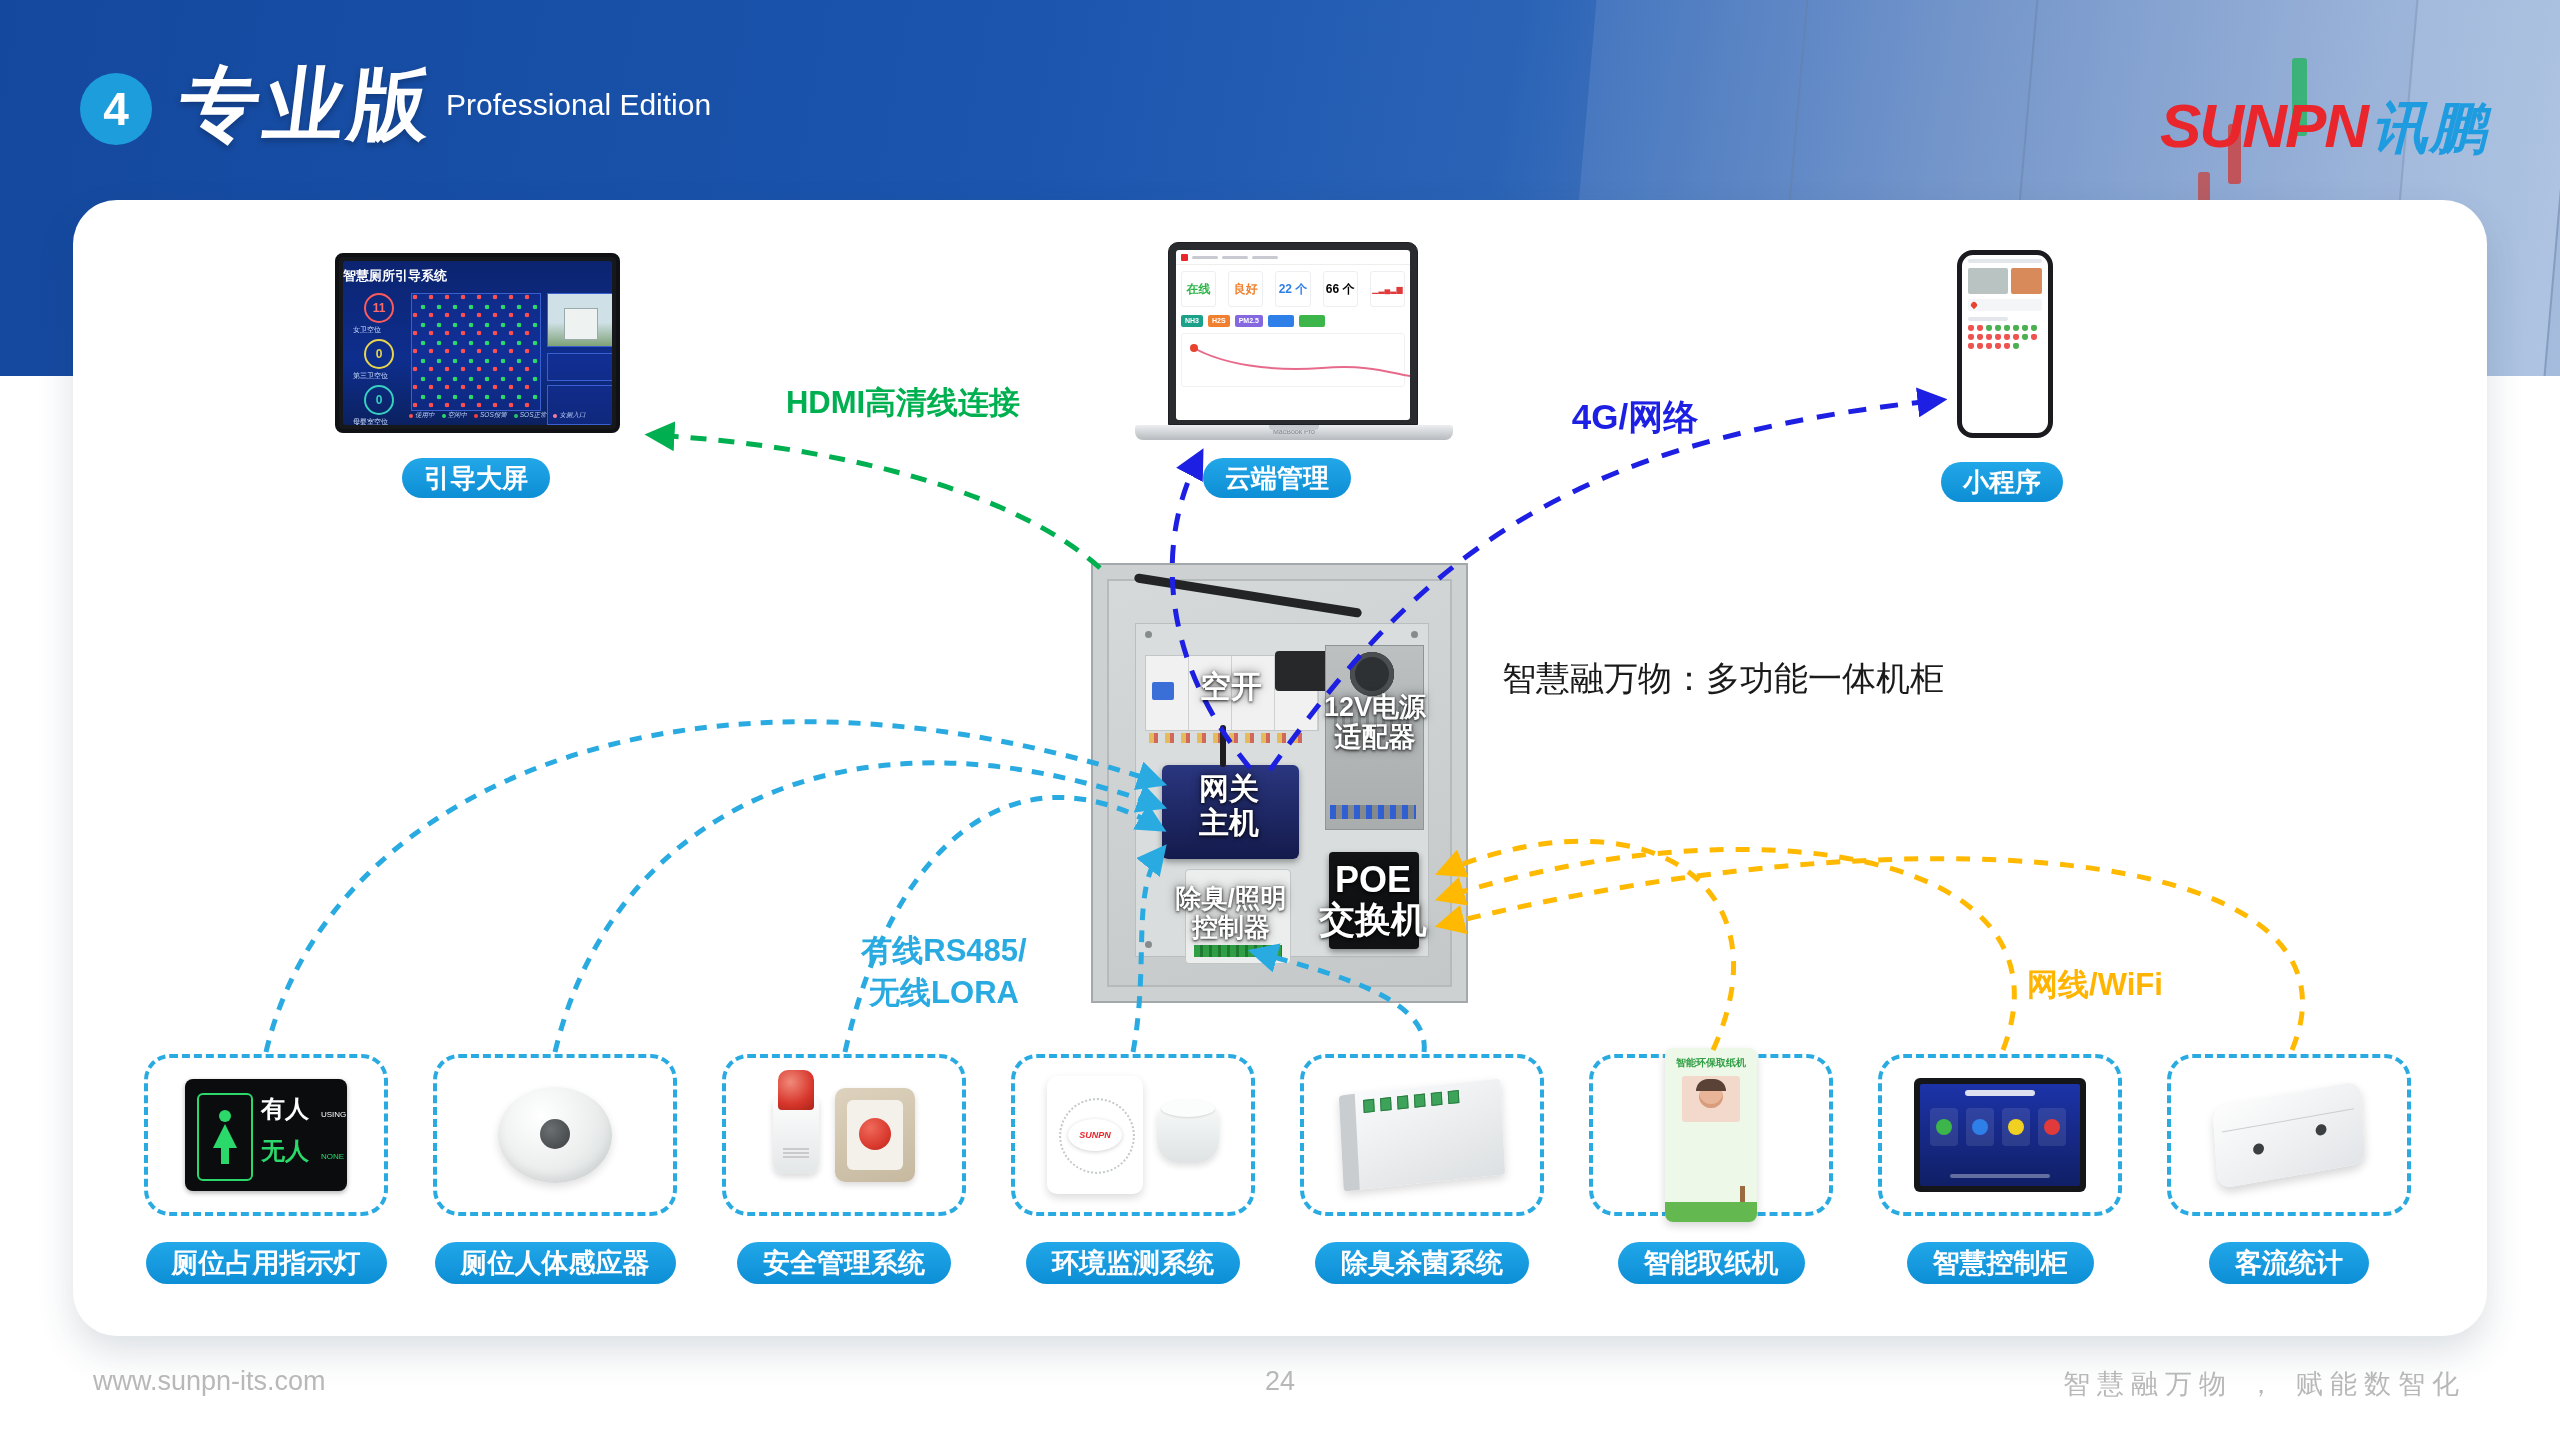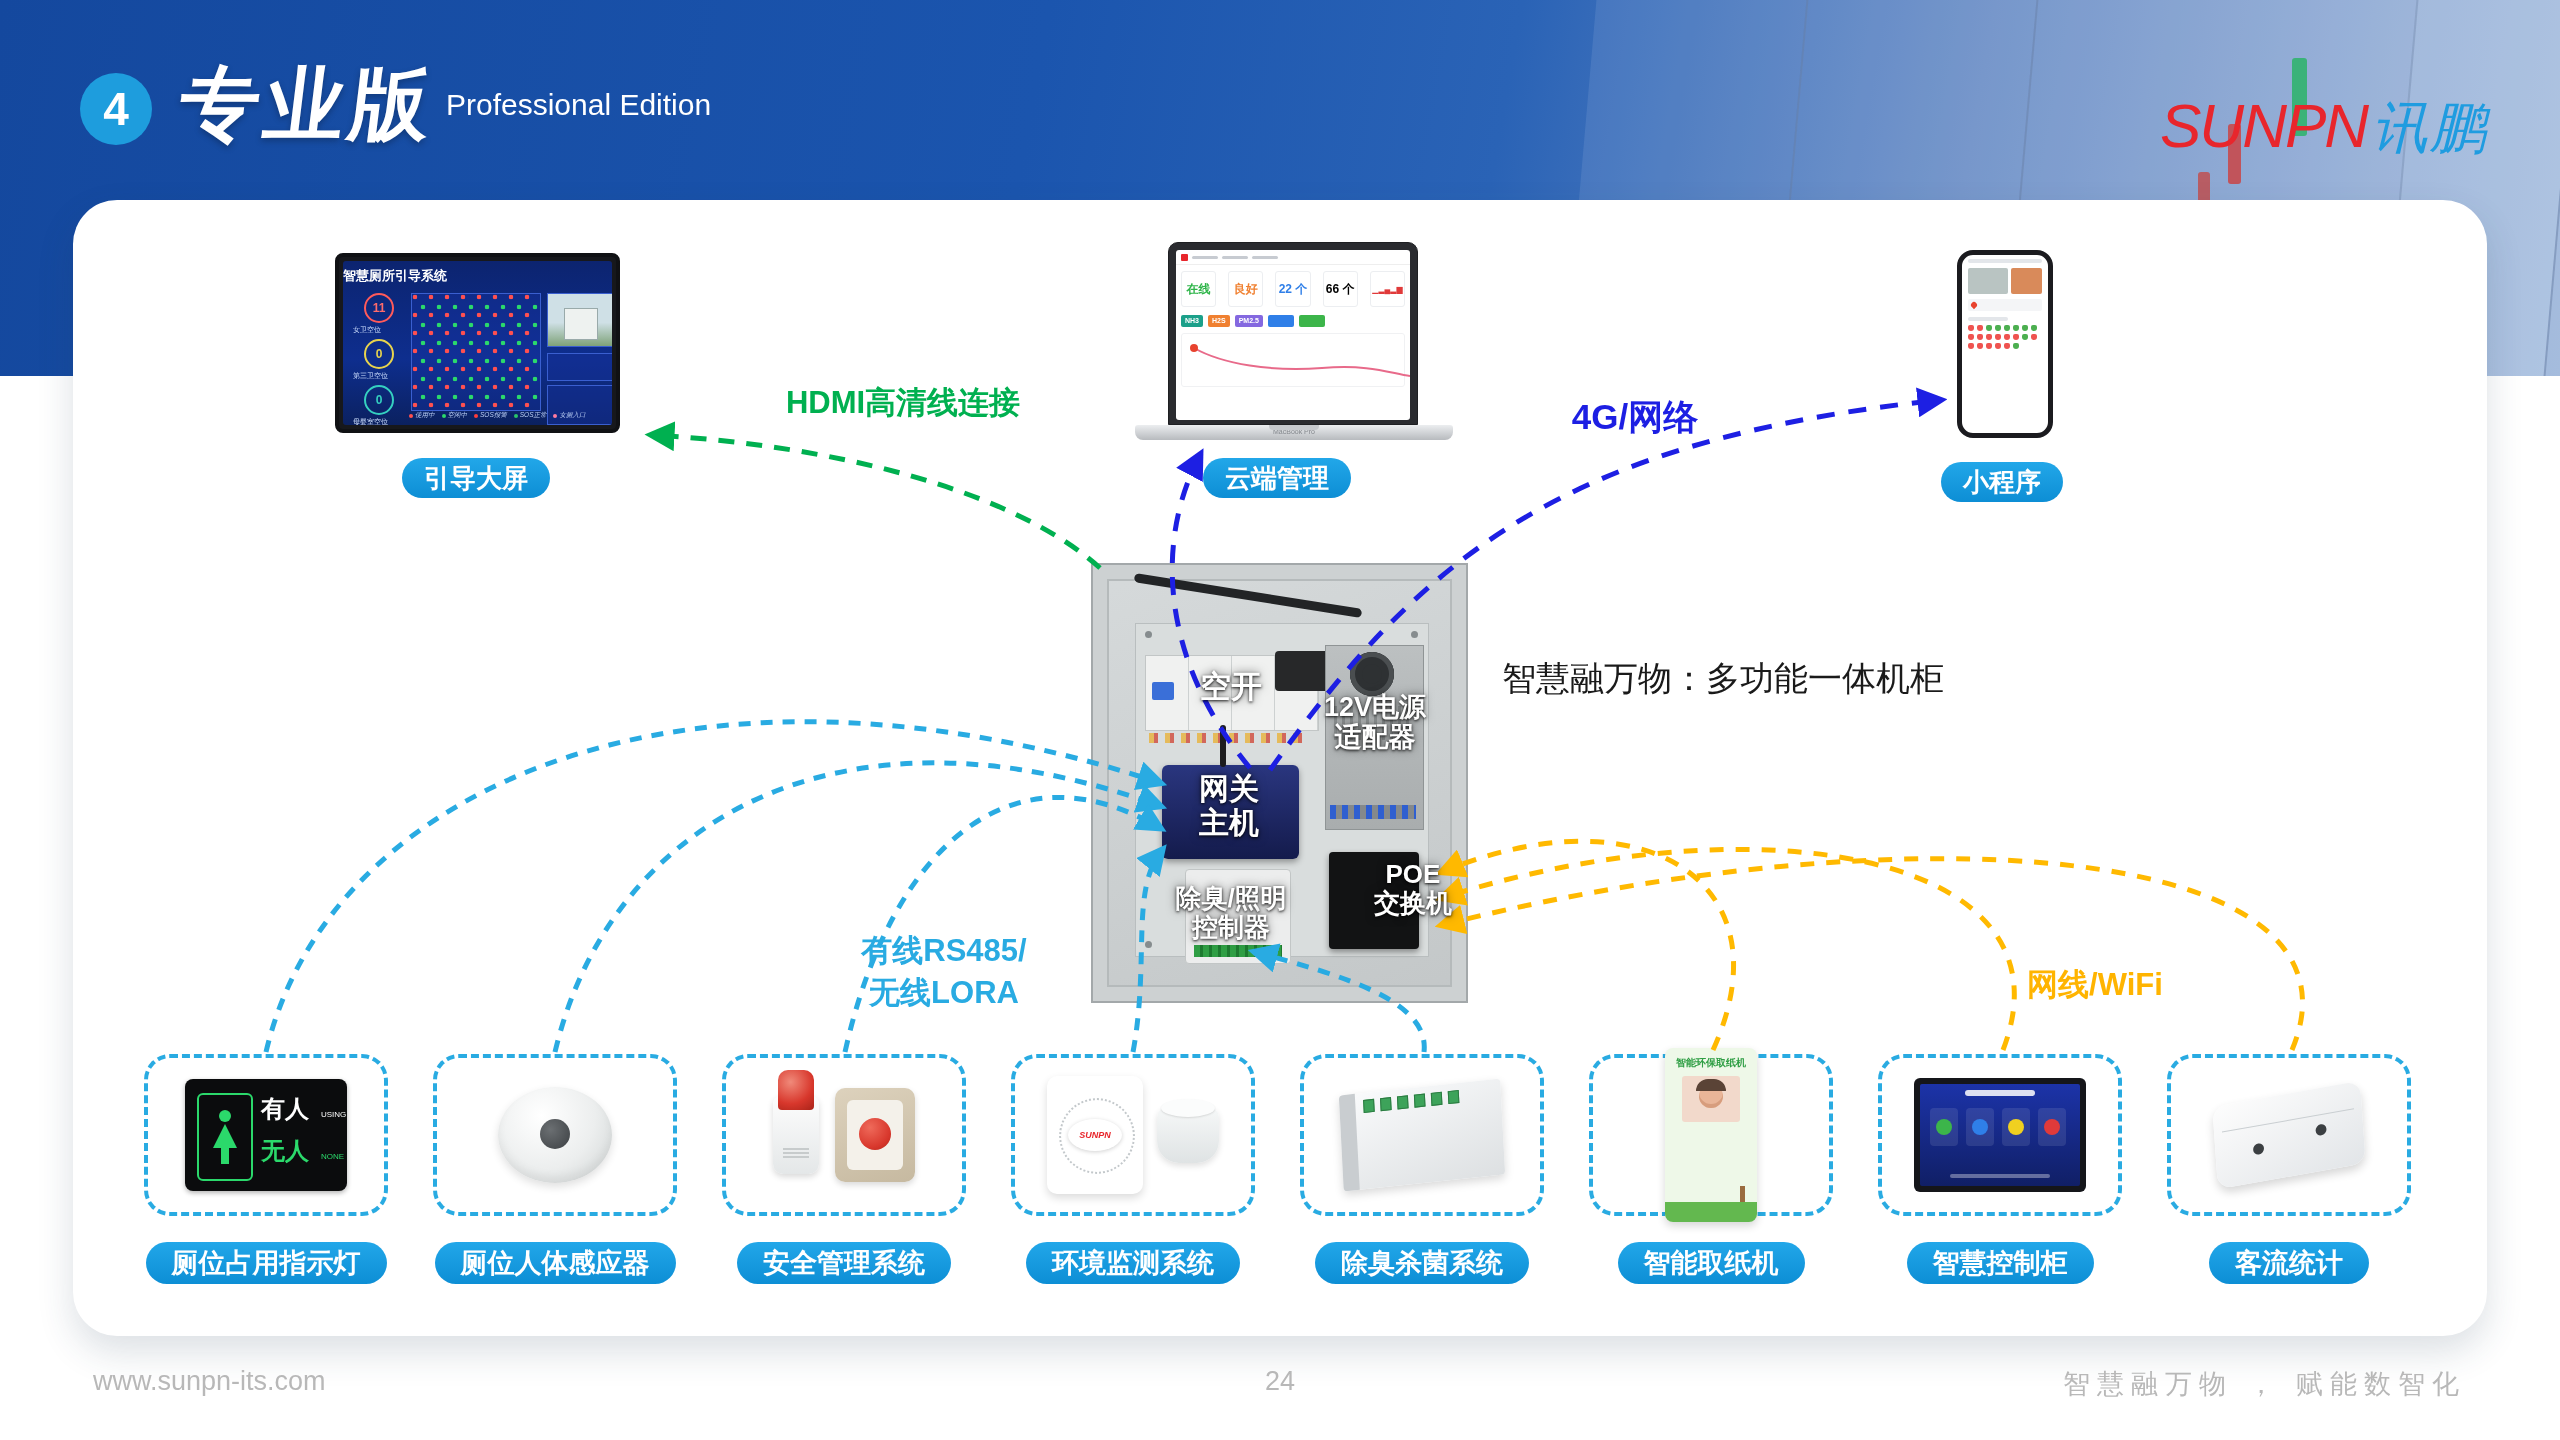--- a/index.html
+++ b/index.html
@@ -11,21 +11,21 @@
     background:linear-gradient(100deg,#14489e 0%,#1b55ae 40%,#2a63b6 58%,#6b8ec6 76%,#96afd6 92%,#a5bcdd 100%);}
   .hdr-photo{position:absolute;right:0;top:0;width:1100px;height:376px;overflow:hidden;opacity:.85;}
   .door{position:absolute;top:0;height:376px;border-right:2px solid rgba(70,95,140,.45);
         background:rgba(205,218,238,.14);transform:skewX(-5deg);}
   .ind{position:absolute;border-radius:3px;}
   .hdr-num{position:absolute;left:80px;top:73px;width:72px;height:72px;border-radius:50%;
     background:#1e9ddd;color:#fff;font-size:46px;font-weight:800;display:flex;align-items:center;justify-content:center;}
   .hdr-title{position:absolute;left:180px;top:52px;color:#fff;font-size:80px;font-weight:900;
     letter-spacing:5px;transform:skewX(-7deg);text-shadow:0 3px 6px rgba(0,0,0,.25);}
   .hdr-sub{position:absolute;left:446px;top:88px;color:#fff;font-size:30px;font-weight:400;}
-  .logo{position:absolute;left:2160px;top:90px;font-weight:400;font-style:italic;white-space:nowrap;}
+  .logo{position:absolute;left:2160px;top:90px;font-weight:700;font-style:italic;white-space:nowrap;}
   .logo .lp{color:#e8262c;font-size:62px;letter-spacing:-2px;}
   .logo .ls{color:#1f9ce0;font-size:56px;letter-spacing:2px;}
 
   
   .card{position:absolute;left:73px;top:200px;width:2414px;height:1136px;background:#fff;
     border-radius:44px;box-shadow:0 16px 36px rgba(40,60,90,.16);}
 
   
   .pill{position:absolute;height:42px;line-height:42px;padding:0 26px;border-radius:21px;
     background:linear-gradient(180deg,#22a7e9,#0d8ed5);color:#fff;font-size:27px;font-weight:700;
@@ -396,21 +396,21 @@
       <div class="controller"></div>
     </div>
 
     <div class="cab-label" style="left:1158px;top:470px;font-size:31px;">空开</div>
     <div class="cab-label" style="left:1302px;top:492px;font-size:27px;">
       <span>12V电源</span><br><span>适配器</span>
     </div>
     <div class="cab-label" style="left:1156px;top:572px;font-size:30px;">
       <span>网关</span><br><span>主机</span>
     </div>
-    <div class="cab-label" style="left:1300px;top:660px;font-size:26px;margin-left:40px;">
+    <div class="cab-label" style="left:1300px;top:660px;font-size:36px;">
       <span>POE</span><br><span>交换机</span>
     </div>
     <div class="cab-label" style="left:1158px;top:684px;font-size:26px;">
       <span>除臭/照明</span><br><span>控制器</span>
     </div>
     <div class="cab-caption">智慧融万物：多功能一体机柜</div>
 
     <div class="dev-col" style="left:71px;">
       <div class="dev-box">
         <div class="sign">

